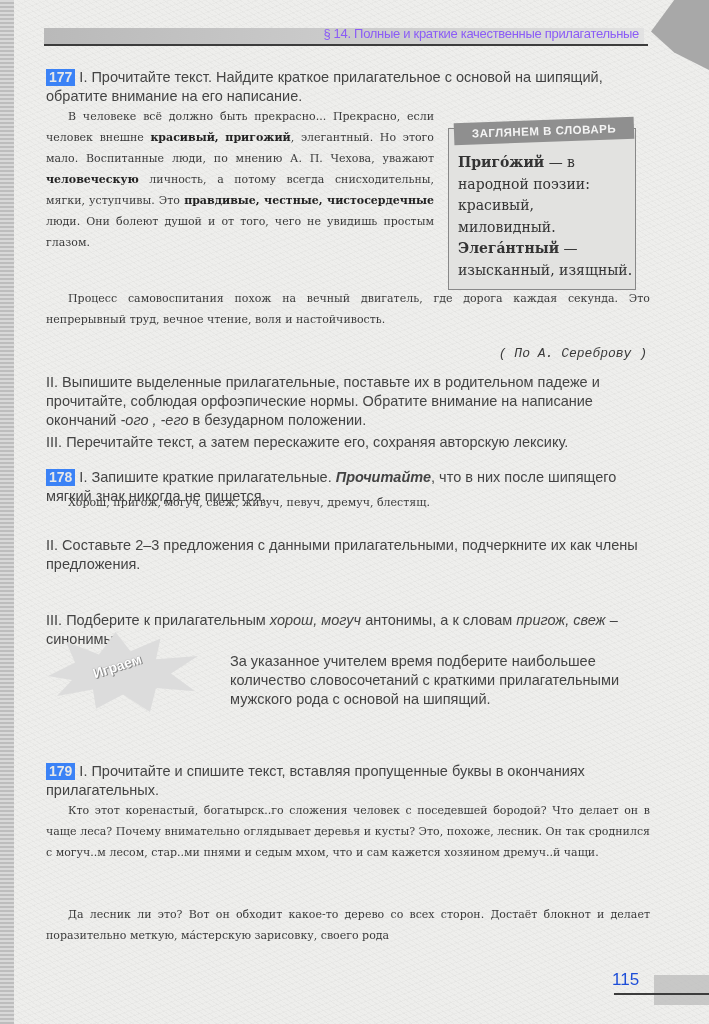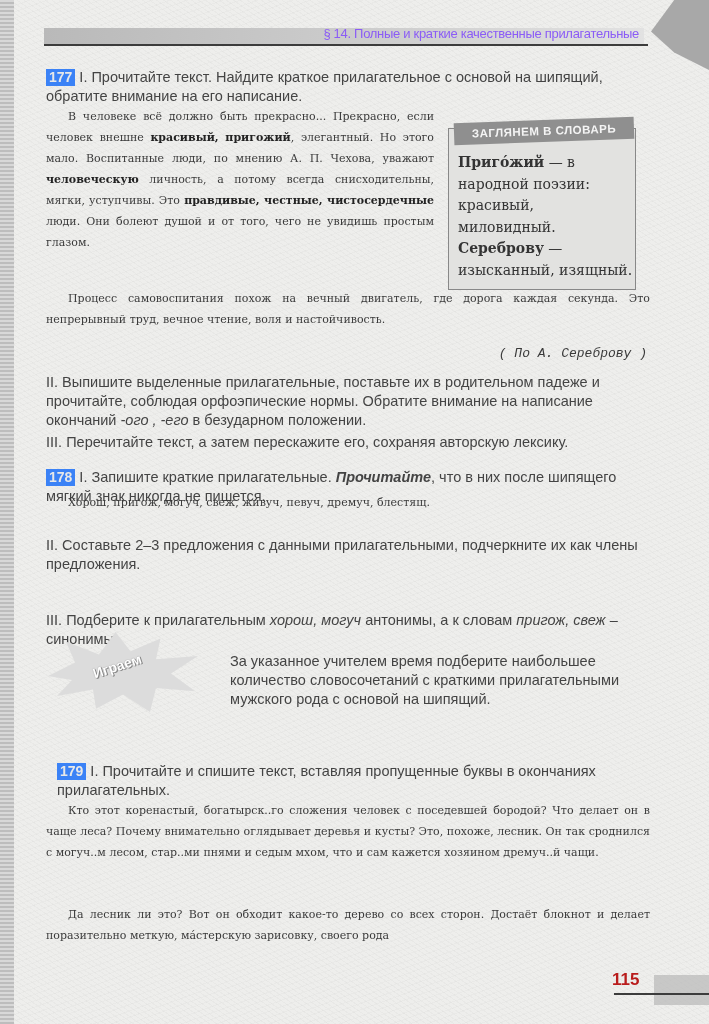--- a/index.html
+++ b/index.html
@@ -62,21 +62,21 @@
     clip-path:polygon(0 55%,18% 38%,12% 12%,34% 28%,45% 0,55% 24%,75% 8%,72% 34%,100% 30%,82% 52%,98% 74%,72% 70%,68% 100%,50% 78%,32% 96%,30% 72%,6% 80%,16% 60%);
   }
   .burst-label {
     position:absolute; left:92px; top:658px; transform:rotate(-18deg);
     font-family:"Liberation Sans", sans-serif; font-size:14px; color:#fff; font-weight:bold;
     text-shadow:0 0 1px #777, 1px 1px 0 #888;
   }
   .game-text { position:absolute; left:230px; top:652px; width:400px; }
   .page-num {
     position:absolute; left:612px; top:970px;
-    font-family:"Liberation Sans", sans-serif; font-weight:bold; font-size:17px; color:#b91c1c;
+    font-family:"Liberation Sans", sans-serif; font-weight:normal; font-size:17px; color:#1d4ed8;
   }
   .page-line { position:absolute; left:614px; top:993px; width:95px; height:2px; background:#3c3c3c; }
   .page-shade { position:absolute; right:0; top:975px; width:55px; height:30px; background:#b8b8b8; opacity:.7; }
 </style>
 </head>
 <body>
 
 <div class="left-edge"></div>
 <div class="corner-tab"></div>
 
@@ -94,42 +94,42 @@
 
 <div class="text serif indent" style="top:288px;">
   <span>Процесс самовоспитания похож на вечный двигатель, где дорога каждая секунда. Это непрерывный труд, вечное чтение, воля и настойчивость.</span>
 </div>
 <div class="source">( По А. Сереброву )</div>
 
 <div class="dict"></div>
 <div class="dict-head">ЗАГЛЯНЕМ В СЛОВАРЬ</div>
 <div class="dict-body">
   <b>Пригóжий</b><span> — в народной поэзии: красивый, миловидный.</span><br>
-  <b>Сереброву</b><span> — изысканный, изящный.</span>
+  <b>Элегáнтный</b><span> — изысканный, изящный.</span>
 </div>
 
 <div class="text sans" style="top:373px;">
   <span>II. Выпишите выделенные прилагательные, поставьте их в родительном падеже и прочитайте, соблюдая орфоэпические нормы. Обратите внимание на написание окончаний </span><i>-ого , -его</i><span> в безударном положении.</span>
 </div>
 <div class="text sans" style="top:433px;">III. Перечитайте текст, а затем перескажите его, сохраняя авторскую лексику.</div>
 
 <div class="text sans" style="top:468px;">
   <span class="num">178</span><span>I. Запишите краткие прилагательные. </span><b><i>Прочитайте</i></b><span>, что в них после шипящего мягкий знак никогда не пишется.</span>
 </div>
 <div class="text serif indent" style="top:492px;">Хорош, пригож, могуч, свеж, живуч, певуч, дремуч, блестящ.</div>
 <div class="text sans" style="top:536px;">II. Составьте 2–3 предложения с данными прилагательными, подчеркните их как члены предложения.</div>
 <div class="text sans" style="top:577px;margin-top:34px;">
   <span>III. Подберите к прилагательным </span><i>хорош, могуч</i><span> антонимы, а к словам </span><i>пригож, свеж</i><span> – синонимы.</span>
 </div>
 
 <div class="burst"></div>
 <div class="burst-label">Играем</div>
 <div class="game-text sans">За указанное учителем время подберите наибольшее количество словосочетаний с краткими прилагательными мужского рода с основой на шипящий.</div>
 
-<div class="text sans" style="top:762px;margin-left:11px;">
+<div class="text sans" style="top:762px;">
   <span class="num">179</span><span>I. Прочитайте и спишите текст, вставляя пропущенные буквы в окончаниях прилагательных.</span>
 </div>
 <div class="text serif indent" style="top:800px;">Кто этот коренастый, богатырск..го сложения человек с поседевшей бородой? Что делает он в чаще леса? Почему внимательно оглядывает деревья и кусты? Это, похоже, лесник. Он так сроднился с могуч..м лесом, стар..ми пнями и седым мхом, что и сам кажется хозяином дремуч..й чащи.</div>
 <div class="text serif indent" style="top:904px;">Да лесник ли это? Вот он обходит какое-то дерево со всех сторон. Достаёт блокнот и делает поразительно меткую, мáстерскую зарисовку, своего рода</div>
 
 <div class="page-shade"></div>
 <div class="page-num">115</div>
 <div class="page-line"></div>
 
 </body></html>

